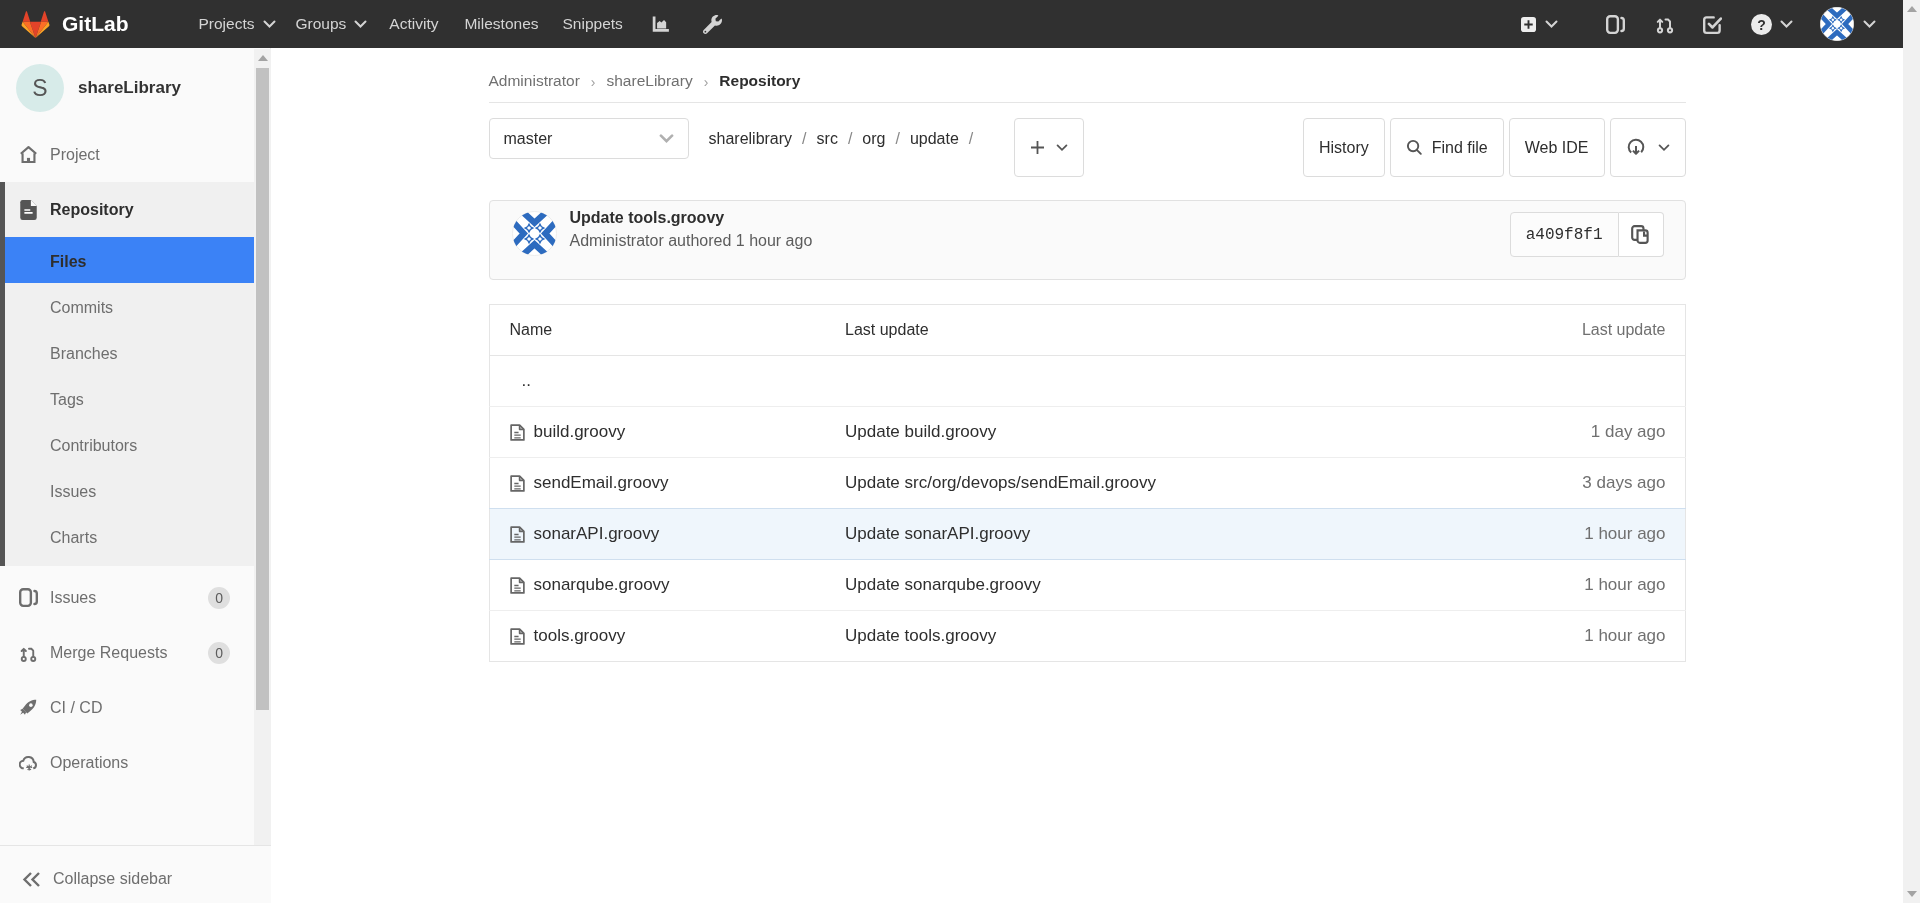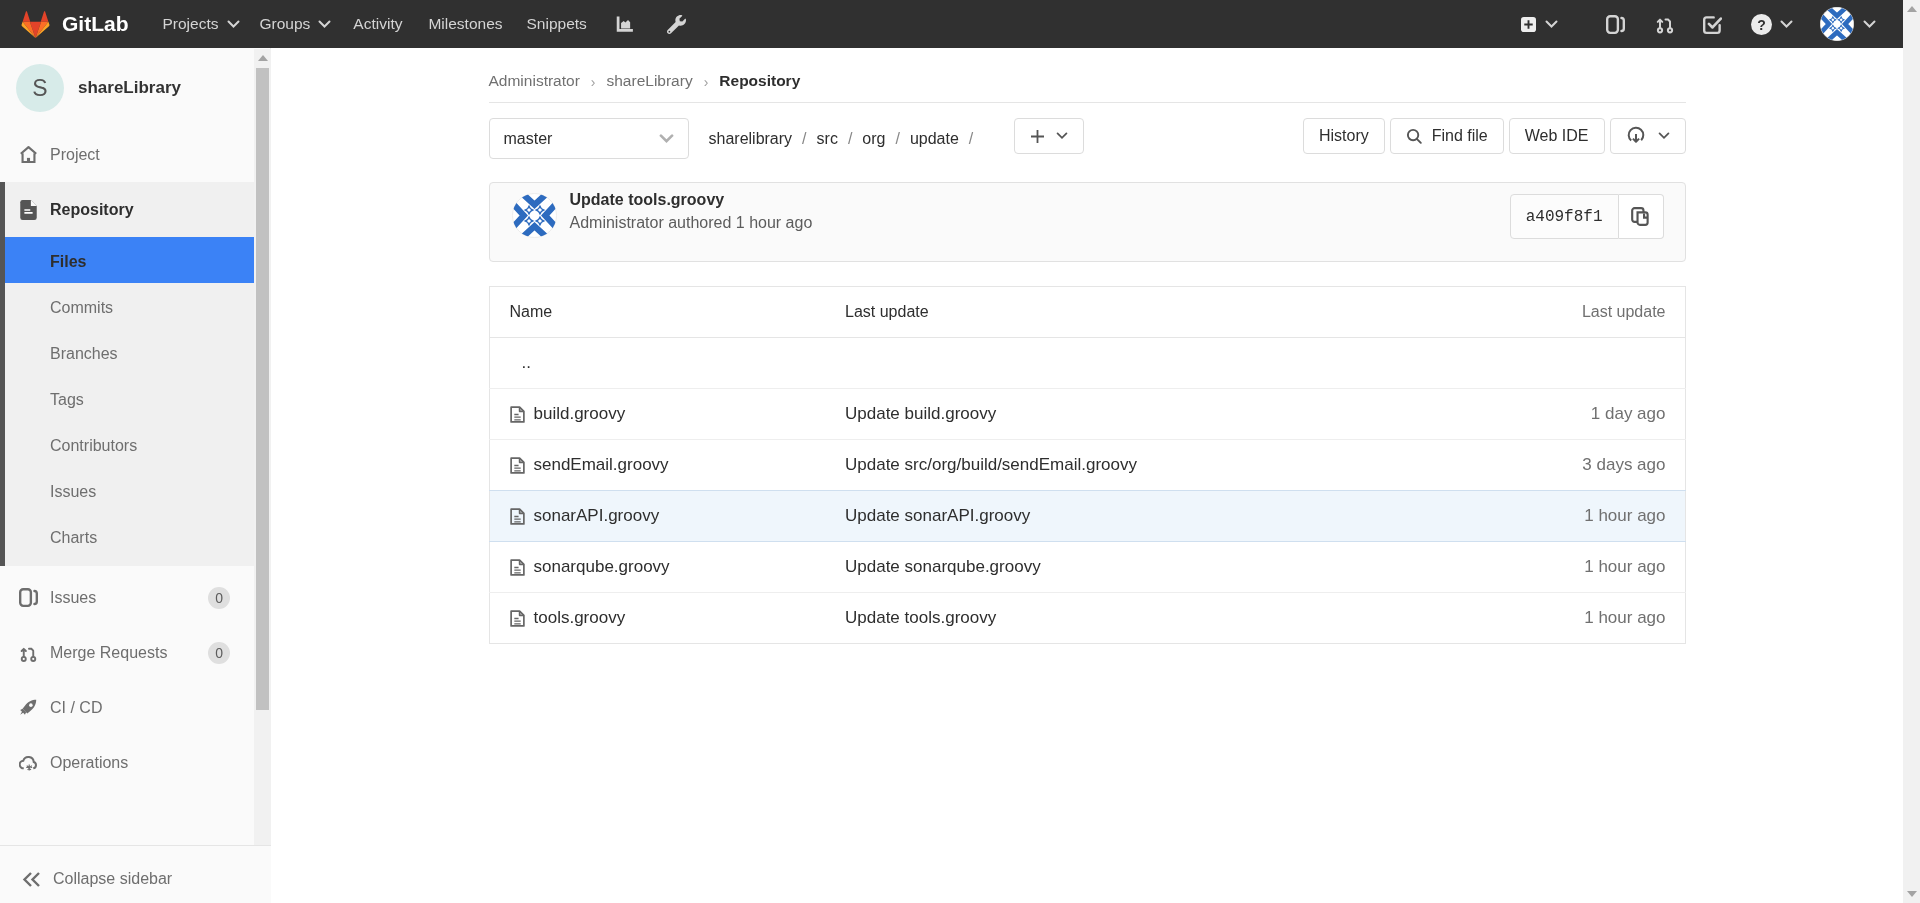--- a/index.html
+++ b/index.html
@@ -1,19 +1,19 @@
 <!DOCTYPE html>
 <html><head>
 <meta charset="utf-8">
 <style>
 * { margin:0; padding:0; box-sizing:border-box; }
 html,body { width:1920px; height:903px; overflow:hidden; font-family:"Liberation Sans", sans-serif; background:#fff; }
 
 .navbar { position:fixed; top:0; left:0; width:1903px; height:48px; background:#303030; z-index:50; }
-.nav-inner { display:flex; align-items:center; height:48px; }
+.nav-inner { display:flex; align-items:center; height:48px;gap:36px; }
 .logo-wrap { display:flex; align-items:center; margin-left:21px; }
 .logo-text { color:#fff; font-size:21px; font-weight:bold; margin-left:12px; letter-spacing:0px; }
 .nav-links { display:flex; align-items:center; margin-left:34px; }
 .nav-links .nl { color:#d4d4d4; font-size:15.5px; font-weight:400; margin-right:16px; display:flex; align-items:center; white-space:nowrap; }
 .nl .caret { margin-left:8px; }
 .nav-right { margin-left:auto; display:flex; align-items:center; }
 .searchbox { width:250px; height:37px; background:#464646; border:1px solid #5a5a5a; border-radius:4px; display:flex; align-items:center; padding:0 12px; margin-right:0; }
 .searchbox .ph { color:#a6a6a6; font-size:16px; flex:1; }
 .icon-slot { display:flex; align-items:center; justify-content:center; }
 
@@ -42,21 +42,21 @@
 .main { position:absolute; top:48px; left:271px; width:1632px; }
 .container { width:1197px; margin:0 auto; }
 .breadcrumbs { border-bottom:1px solid #e5e5e5; padding:24px 0 12px 0; font-size:15.5px; color:#707070; display:flex; align-items:flex-end; }
 .breadcrumbs .sep { color:#a0a0a0; margin:0 11px; font-size:14px; }
 .breadcrumbs .cur { color:#2e2e2e; font-weight:bold; }
 .tree-controls { margin-top:15px; display:flex; align-items:flex-start; }
 .branch-select { width:200px; height:41px; border:1px solid #dcdcdc; border-radius:4px; background:#fff; display:flex; align-items:center; padding:0 14px; font-size:16px; color:#2e2e2e; }
 .branch-select .caret { margin-left:auto; }
 .tree-path { display:flex; align-items:center; margin-left:20px; height:41px; font-size:16px; color:#2e2e2e; }
 .tree-path .slash { color:#888; margin:0 10px; }
-.btn { height:36px; border:1px solid #dcdcdc; border-radius:4px; background:#fff; color:#2e2e2e; font-size:16px; display:inline-flex; align-items:center; padding:0 15px; }
+.btn { height:59px; border:1px solid #dcdcdc; border-radius:4px; background:#fff; color:#2e2e2e; font-size:16px; display:inline-flex; align-items:center; padding:0 15px; }
 .plus-btn { margin-left:31px; }
 .ctl-right { margin-left:auto; display:flex; }
 .ctl-right .btn { margin-left:5px; }
 
 .commit-box { margin-top:23px; border:1px solid #e1e1e1; border-radius:4px; background:#fafafa; height:80px; display:flex; align-items:flex-start; padding:10px 16px 0 16px; }
 .commit-title { font-size:16px; font-weight:bold; color:#2e2e2e; }
 .commit-meta { font-size:16px; color:#5c5c5c; margin-top:5px; }
 .sha-group { margin-left:auto; margin-right:5px; margin-top:1px; display:flex; }
 .sha-box { height:45px; border:1px solid #dcdcdc; border-radius:4px 0 0 4px; background:#fcfcfc; display:flex; align-items:center; padding:0 15px; font-family:"Liberation Mono", monospace; font-size:16px; color:#2e2e2e; }
 .copy-btn { height:45px; width:45px; border:1px solid #dcdcdc; border-left:none; border-radius:0 4px 4px 0; background:#fff; display:flex; align-items:center; justify-content:center; }
@@ -392,21 +392,21 @@
     <td class="col-update outer-r">1 day ago</td>
    </tr>
    <tr class="prehl">
     <td class="col-name outer">
               <span class="fname"><svg width="15" height="17" viewBox="0 0 14 16">
                   <path d="M1 1h8l4 4v10H1z" fill="none" stroke="#666" stroke-width="1.6" stroke-linejoin="round"></path>
                   <path d="M9 1v4h4" fill="none" stroke="#666" stroke-width="1.6" stroke-linejoin="round"></path>
                   <path d="M4 8h4M4 10.5h6M4 13h6" stroke="#666" stroke-width="1.2"></path>
                 </svg>sendEmail.groovy</span>
             </td>
-    <td class="cmsg">Update src/org/build/sendEmail.groovy</td>
+    <td class="cmsg">Update src/org/devops/sendEmail.groovy</td>
     <td class="col-update outer-r">3 days ago</td>
    </tr>
    <tr class="hl">
     <td class="col-name outer">
               <span class="fname"><svg width="15" height="17" viewBox="0 0 14 16">
                   <path d="M1 1h8l4 4v10H1z" fill="none" stroke="#666" stroke-width="1.6" stroke-linejoin="round"></path>
                   <path d="M9 1v4h4" fill="none" stroke="#666" stroke-width="1.6" stroke-linejoin="round"></path>
                   <path d="M4 8h4M4 10.5h6M4 13h6" stroke="#666" stroke-width="1.2"></path>
                 </svg>sonarAPI.groovy</span>
             </td>

